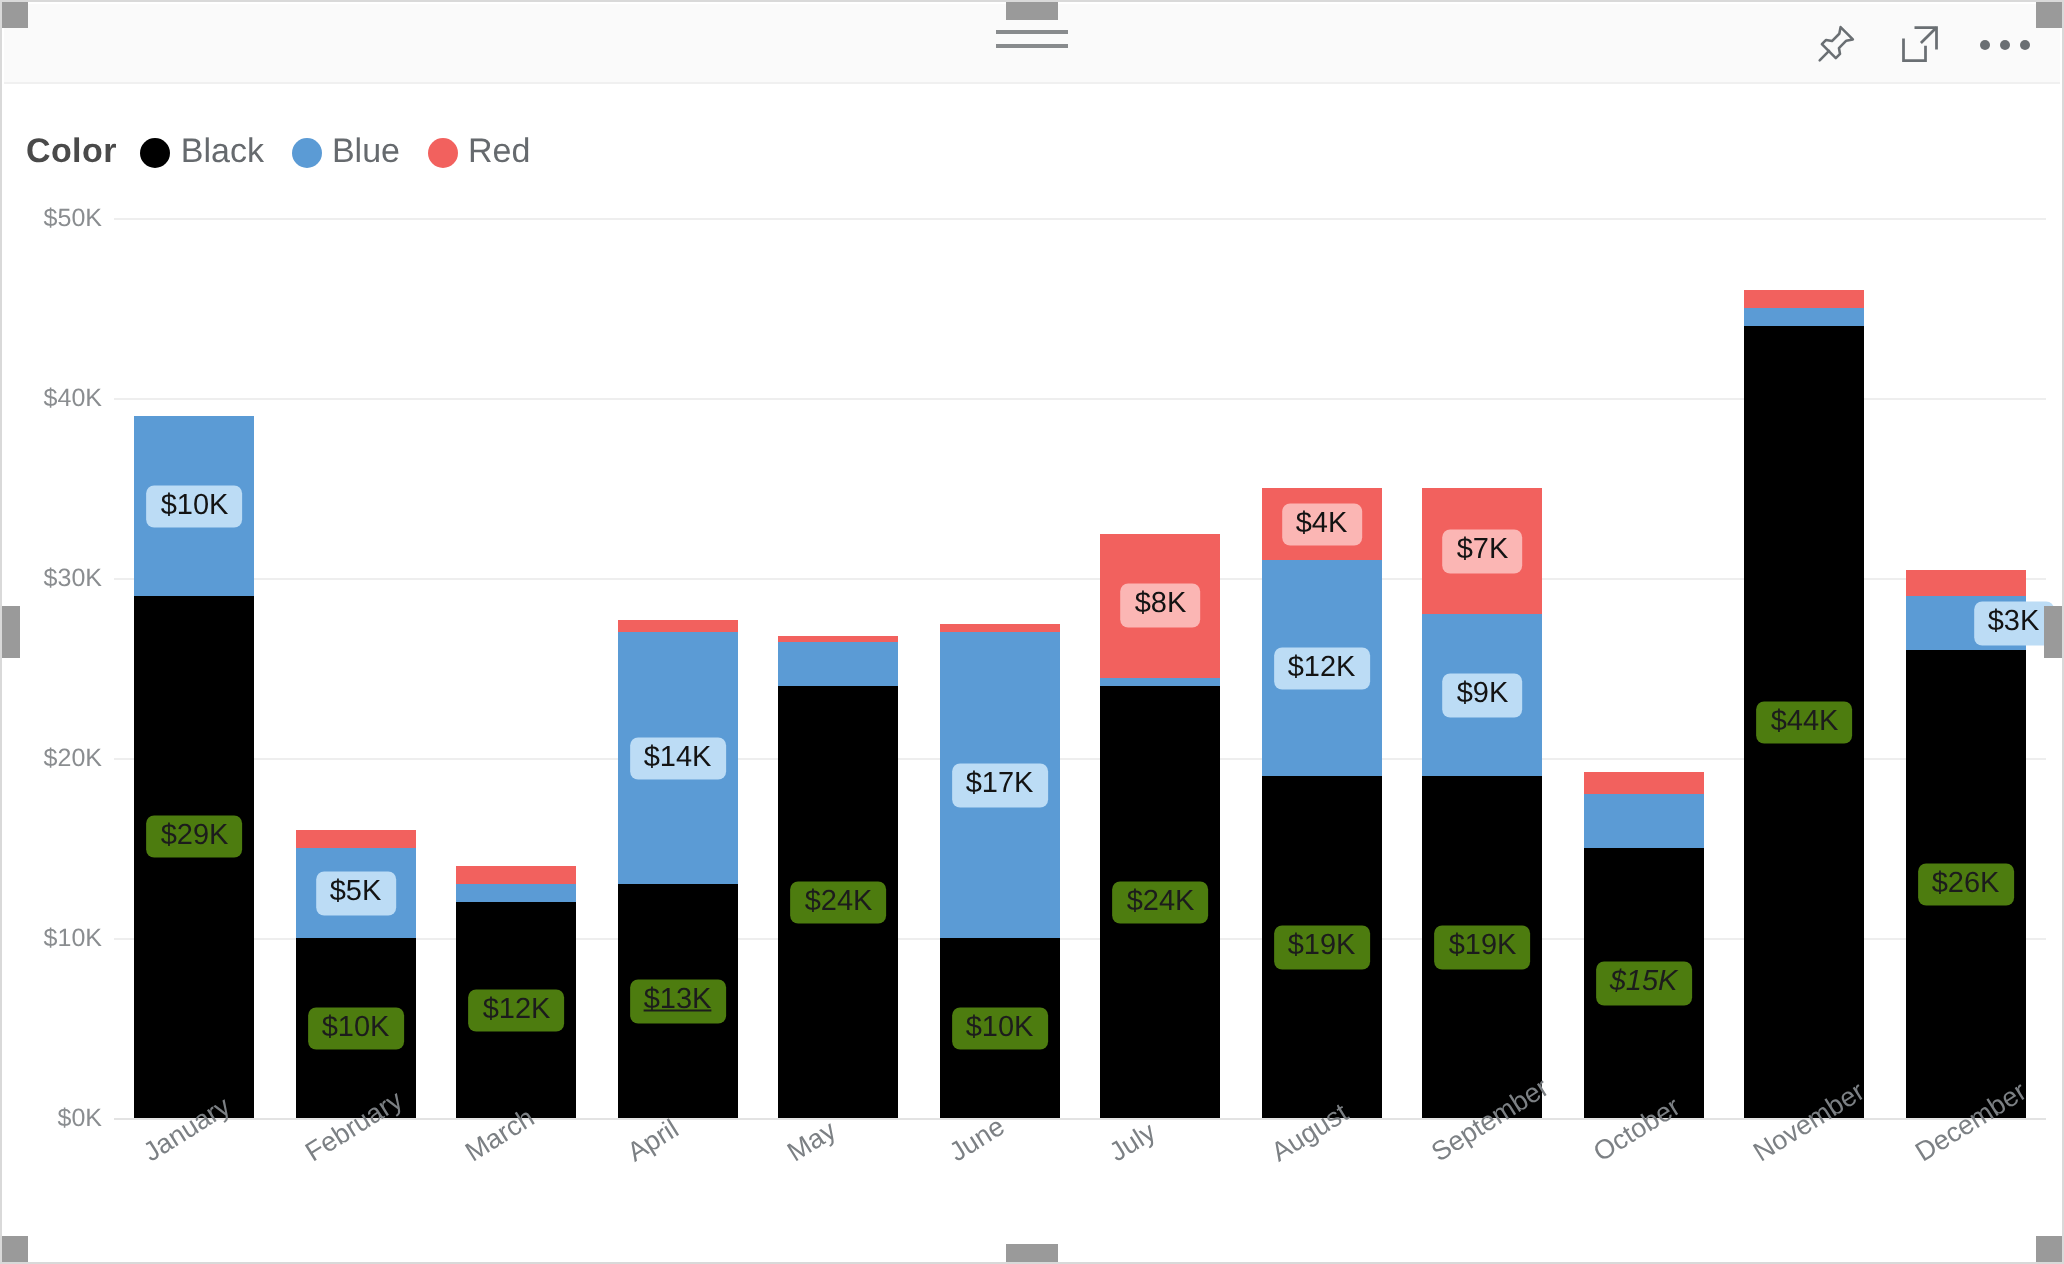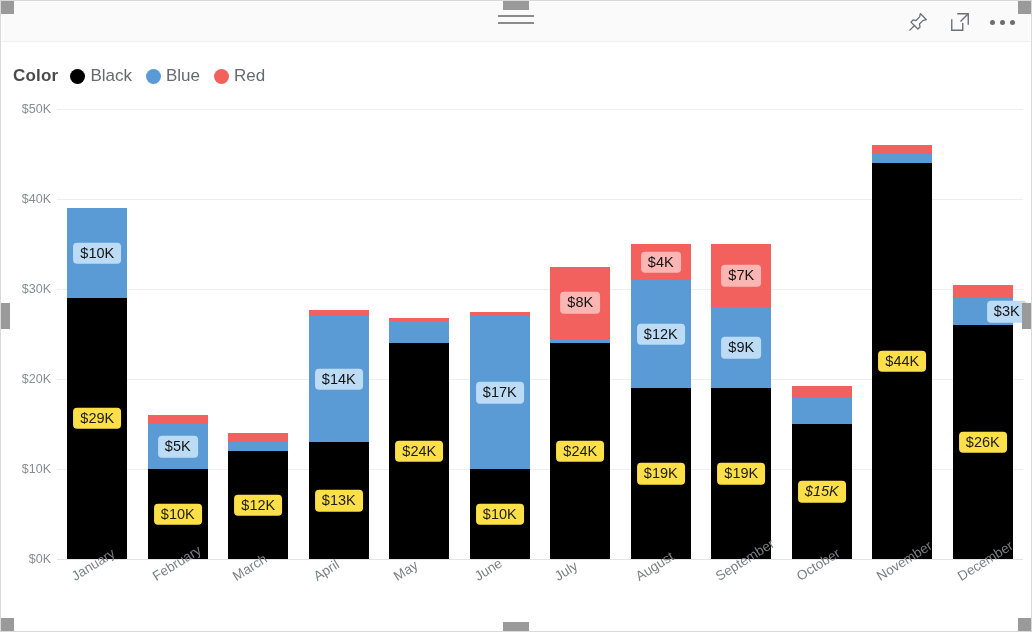--- a/index.html
+++ b/index.html
@@ -138,21 +138,21 @@
     left: 50%;
     transform: translate(-50%, -50%);
     font-size: 14.5px;
     color: #1a1a1a;
     padding: 3px 7px 4px;
     border-radius: 4px;
     white-space: nowrap;
     pointer-events: none;
     line-height: 1;
   }
-  .dlabel.on-black { background: #fde047; color: #1c1c1c; }
+  .dlabel.on-black { background: #4d7c0f; color: #1c1c1c; }
   .dlabel.on-blue  { background: #bcdcf5; color: #131313; }
   .dlabel.on-red   { background: #fbb6b4; color: #131313; }
 
   
   .xaxis {
     position: absolute;
     left: 56px; top: 566px;
     right: 8px; height: 62px;
   }
   .xlabel {
@@ -267,21 +267,21 @@
         <div class="bar-group" style="left: 171.25px; width: 60px; bottom: 7px; height: 126px;">
           <div class="seg seg-black" style="height: 108px; bottom: 0px;"></div>
           <div class="seg seg-blue" style="height: 9px; bottom: 108px;"></div>
           <div class="seg seg-red" style="height: 9px; bottom: 117px;"></div>
           <div class="dlabel on-black" style="bottom: 54px; transform: translate(-50%, 50%);">$12K</div>
         </div>
         <div class="bar-group" style="left: 251.75px; width: 60px; bottom: 7px; height: 249.3px;">
           <div class="seg seg-black" style="height: 117px; bottom: 0px;"></div>
           <div class="seg seg-blue" style="height: 126px; bottom: 117px;"></div>
           <div class="seg seg-red" style="height: 6.3px; bottom: 243px;"></div>
-          <div class="dlabel on-black" style="bottom: 58.5px; transform: translate(-50%, 50%);">$13K</div>
+          <div class="dlabel on-black" style="bottom: 58.5px; transform: translate(-50%, 50%); text-decoration: underline;">$13K</div>
           <div class="dlabel on-blue" style="bottom: 180px; transform: translate(-50%, 50%);">$14K</div>
         </div>
         <div class="bar-group" style="left: 332.25px; width: 60px; bottom: 7px; height: 241.2px;">
           <div class="seg seg-black" style="height: 216px; bottom: 0px;"></div>
           <div class="seg seg-blue" style="height: 22.5px; bottom: 216px;"></div>
           <div class="seg seg-red" style="height: 2.7px; bottom: 238.5px;"></div>
           <div class="dlabel on-black" style="bottom: 108px; transform: translate(-50%, 50%);">$24K</div>
         </div>
         <div class="bar-group" style="left: 412.75px; width: 60px; bottom: 7px; height: 246.6px;">
           <div class="seg seg-black" style="height: 90px; bottom: 0px;"></div>

